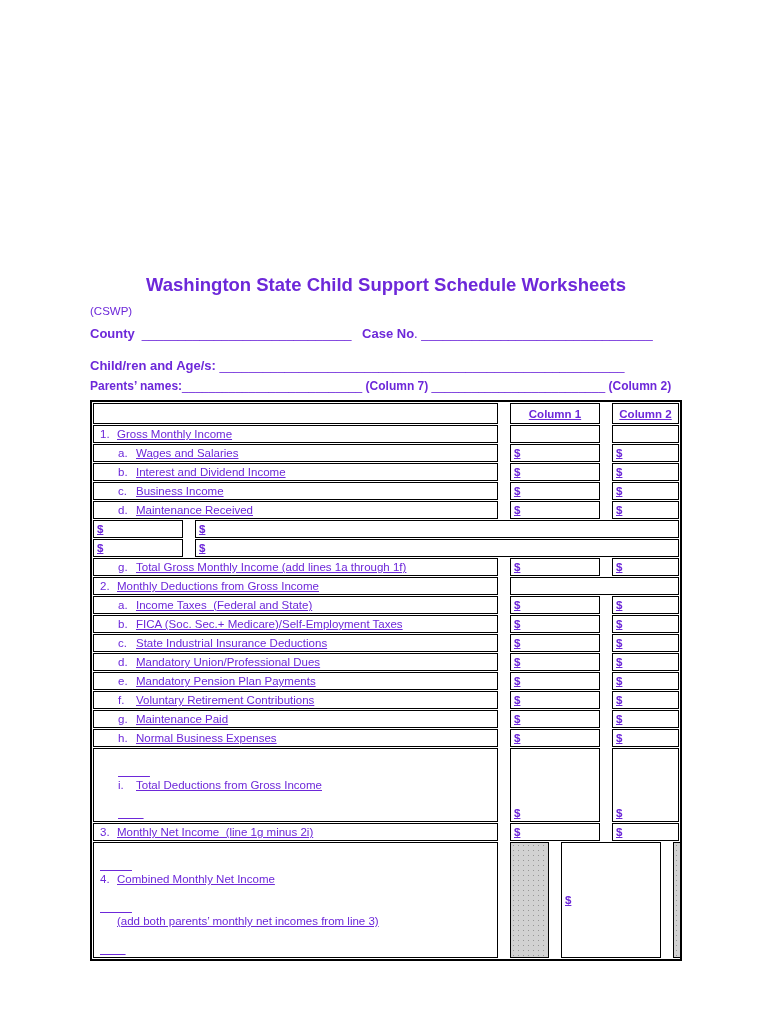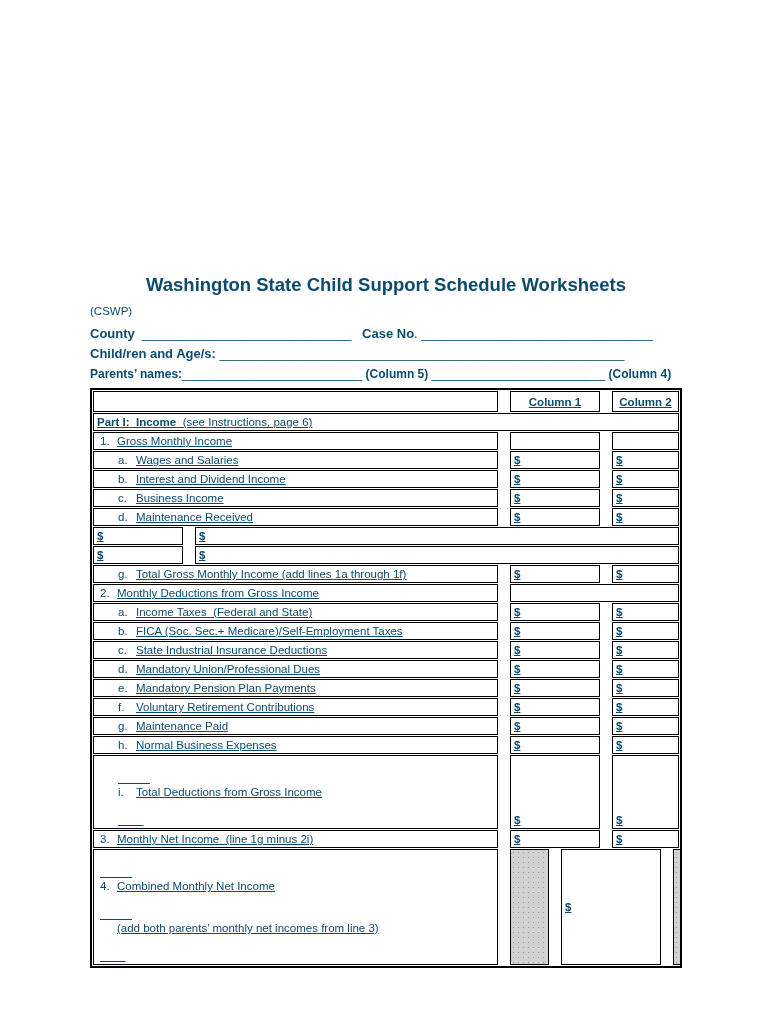--- a/index.html
+++ b/index.html
@@ -1,28 +1,28 @@
 <!DOCTYPE html>
 <html><head>
 <meta charset="utf-8">
 <style>
   html,body { margin:0; padding:0; background:#fff; }
   .page { position:relative; width:770px; height:1024px; background:#fff; overflow:hidden;
-          font-family:"Liberation Sans", sans-serif; color:#0c4a6e; }
+          font-family:"Liberation Sans", sans-serif; color:#6d28d9; }
   .content { position:absolute; left:90px; top:274px; width:592px; }
 
   .title { margin:0 0 8px 0; font-size:18.5px; font-weight:bold; text-align:center; white-space:nowrap; }
 
   .line { font-size:11.5px; line-height:15px; }
   .cb { display:inline-block; width:10px; height:10px; border:1px solid #a3a3a3; background:#fff;
         vertical-align:-1px; margin:0 3px 0 1px; }
   .blank { font-weight:normal; white-space:nowrap; }
 
   .fline { margin-top:7px; font-size:13px; line-height:16px; font-weight:bold; white-space:nowrap; }
-  .fline.tight { margin-top:4px; }
+  .fline.tight { margin-top:16px; }
   .pline { margin-top:5px; font-size:12px; line-height:15px; font-weight:bold; white-space:nowrap; }
   .sp { display:inline-block; width:7px; }
 
   
   .t-wrap { box-sizing:border-box; width:592px; margin-top:6px; border:2.5px solid #000;
             padding:1px; display:flex; flex-direction:column; gap:1px; background:#fff; }
   .t-row { display:flex; gap:12px;text-decoration:underline; }
   .cell { box-sizing:border-box; border:1px solid #000; background:#fff;
           font-size:11.5px; line-height:14px; padding:1px 3px; white-space:pre-wrap; }
   .lbl  { flex:0 0 405px; }
@@ -72,36 +72,33 @@
       <span>County</span><span class="sp"></span><span class="blank">_____________________________</span><span class="sp"></span>
       <span>Case No</span><span class="blank">.</span>
       <span class="blank">________________________________</span>
     </div>
     <div class="fline tight">
       <span>Child/ren and Age/s:</span>
       <span class="blank">________________________________________________________</span>
     </div>
     <div class="pline">
       <span>Parents’ names:</span><span class="blank">___________________________</span>
-      <span>(Column 5)</span>
+      <span>(Column 7)</span>
       <span class="blank">__________________________</span>
-      <span>(Column 4)</span>
+      <span>(Column 2)</span>
     </div>
 
     <div class="t-wrap">
 
       <div class="t-row hdr">
         <div class="cell lbl"></div>
         <div class="cell c1 colhead">Column 1</div>
         <div class="cell c2 colhead">Column 2</div>
       </div>
 
-      <div class="t-row part">
-        <div class="cell full"><b>Part I:  Income</b><span>  (see Instructions, page 6)</span></div>
-      </div>
 
       <div class="t-row std">
         <div class="cell lbl num"><span class="pfx">1.</span><span>Gross Monthly Income</span></div>
         <div class="cell c1"></div>
         <div class="cell c2"></div>
       </div>
 
       <div class="t-row std">
         <div class="cell lbl sub"><span class="pfx">a.</span><span>Wages and Salaries</span></div>
         <div class="cell c1 money"><span>$</span></div>

